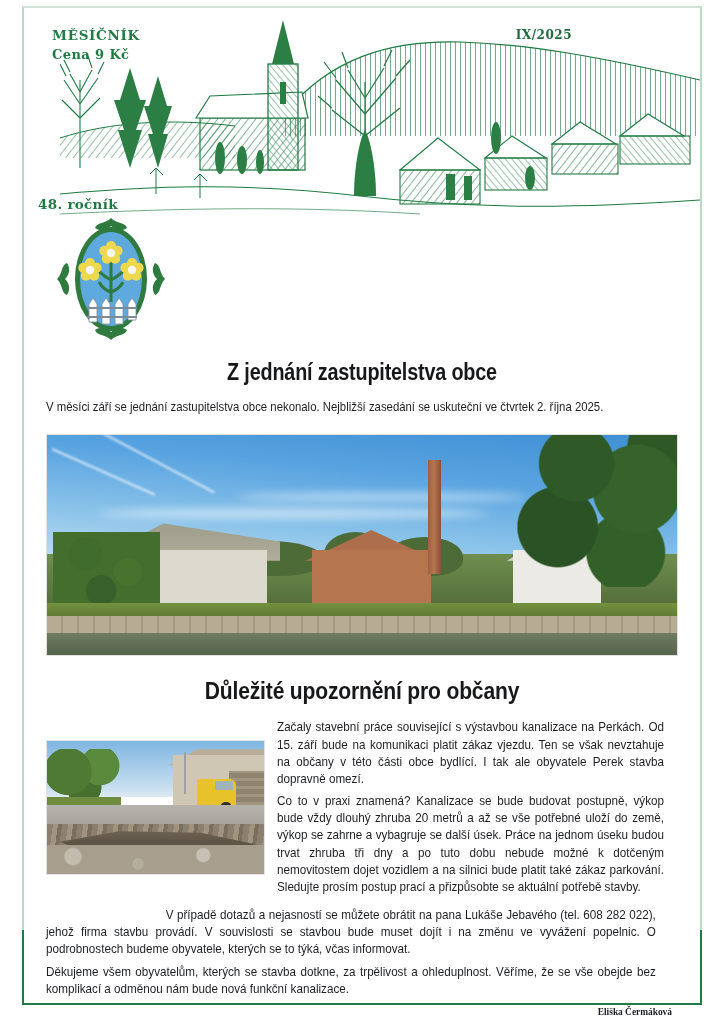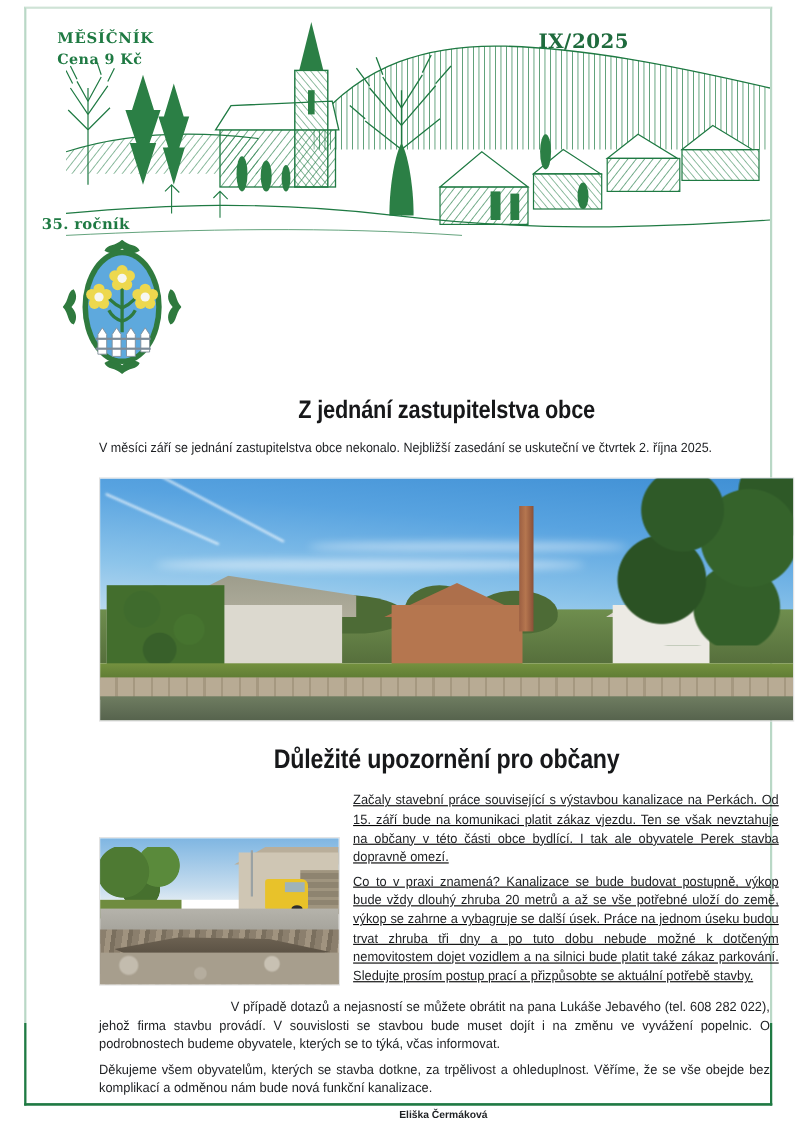--- a/index.html
+++ b/index.html
@@ -62,21 +62,21 @@
   }
   .kicker .l2 { font-size: 13px; letter-spacing: 0.4px; }
 
   .issue {
     position: absolute;
     right: 40px;
     top: 28px;
     color: #1f6b3d;
     font-family: "DejaVu Serif", serif;
     font-weight: bold;
-    font-size: 18px;
+    font-size: 12px;
     letter-spacing: 0.5px;
   }
   .volume {
     position: absolute;
     left: 38px;
     top: 196px;
     color: #1f7a43;
     font-family: "DejaVu Serif", serif;
     font-weight: bold;
     font-size: 13.5px;
@@ -110,21 +110,20 @@
     height: 128px;
   }
   .wordmark svg { display: block; }
 
   
   .content {
     position: absolute;
     left: 46px;
     top: 360px;
     width: 632px;
-    margin-left: 44px;
   }
 
   h2.article-title {
     margin: 0;
     font-family: "Liberation Sans", sans-serif;
     font-weight: bold;
     font-size: 23px;
     line-height: 1.1;
     text-align: center;
     color: #17181a;
@@ -149,22 +148,22 @@
   p.body.lead {
     text-align: left;
     white-space: nowrap;
     transform: scaleX(0.94);
   }
   p.body + p.body { margin-top: 5px; }
   p.body.indent { text-indent: 124px; }
 
   .signature {
     margin-top: 9px;
-    text-align: center;
-    font-family: Liberation Sans, sans-serif;
+    text-align: right;
+    font-family: Liberation Serif, serif;
     font-weight: bold;
     font-size: 9.4px;
     color: #1d1f22;
     padding-right: 6px;
   }
 
   
   .photo-main {
     margin: 18px 0 0 0;
     width: 632px;
@@ -172,23 +171,22 @@
     position: relative;
     overflow: hidden;
     border: 1px solid #e2e2e2;
     box-sizing: border-box;
   }
   .spacer-after-photo { height: 22px; }
 
   .two-col {
     margin-top: 14px;
     display: flex;
-    align-items: flex-end;
+    align-items: center;
     gap: 12px;
-    text-decoration: underline;
   }
   .photo-side {
     flex: 0 0 219px;
     width: 219px;
     height: 135px;
     position: relative;
     overflow: hidden;
     border: 1px solid #e2e2e2;
     box-sizing: border-box;
   }
@@ -354,21 +352,21 @@
 
   <div class="page-frame"></div>
   <div class="frame-bottom-strong"></div>
 
   <div class="kicker">
     <div>MĚSÍČNÍK</div>
     <div class="l2">Cena 9 Kč</div>
   </div>
 
   <div class="issue">IX/2025</div>
-  <div class="volume">35. ročník</div>
+  <div class="volume">48. ročník</div>
 
   <svg class="engraving" viewBox="0 0 640 205" preserveAspectRatio="none">
     <defs>
       <pattern id="hatch" width="6" height="6" patternUnits="userSpaceOnUse" patternTransform="rotate(38)">
         <line x1="0" y1="0" x2="0" y2="6" stroke="#1f7a43" stroke-width="1.1"></line>
       </pattern>
       <pattern id="vhatch" width="5" height="5" patternUnits="userSpaceOnUse">
         <line x1="0" y1="0" x2="0" y2="5" stroke="#1f7a43" stroke-width="1.3"></line>
       </pattern>
       <pattern id="hatch2" width="5" height="5" patternUnits="userSpaceOnUse" patternTransform="rotate(-40)">

